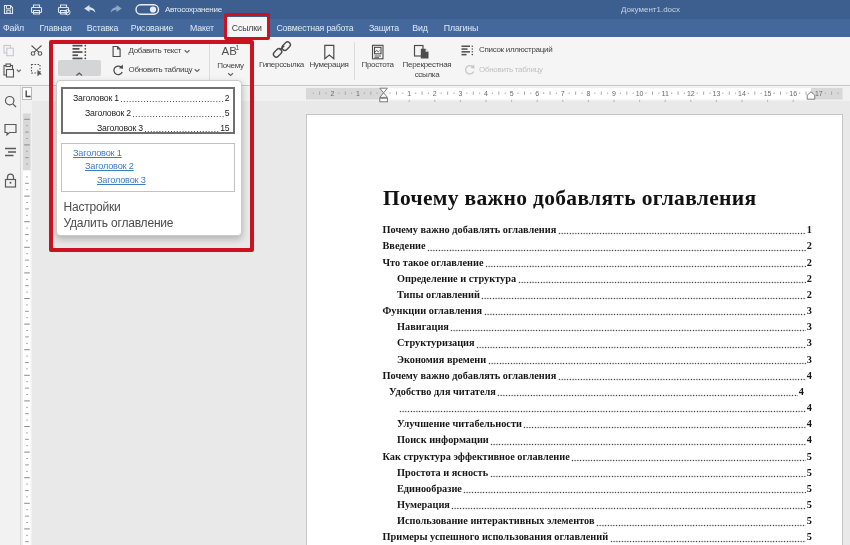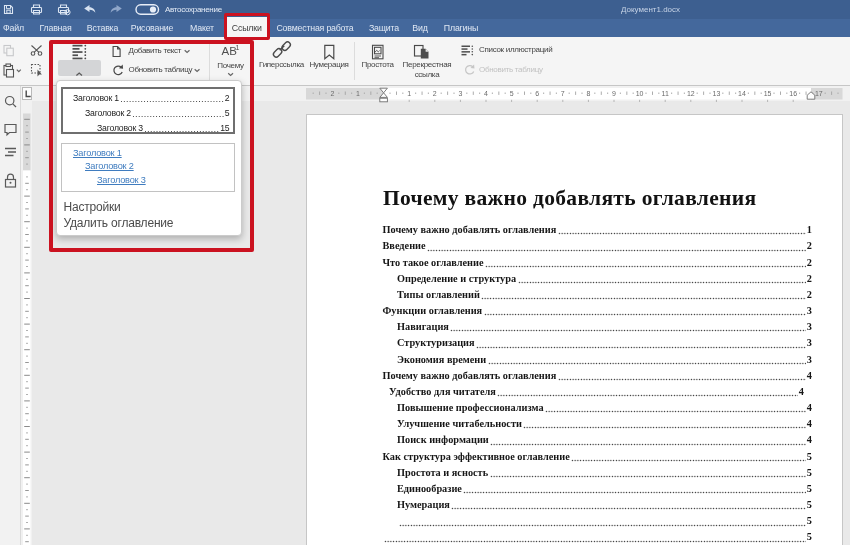--- a/index.html
+++ b/index.html
@@ -450,21 +450,20 @@
     <span class="t">Почему важно добавлять оглавления</span>
     <span class="dots"></span>
     <span class="n">4</span>
   </div>
 <div class="tocline" style="top:384.9px;left:389px;width:415.0px">
     <span class="t">Удобство для читателя</span>
     <span class="dots"></span>
     <span class="n">4</span>
   </div>
 <div class="tocline" style="top:401.1px;left:397.0px;width:415.0px">
-    <span class="t">Повышение профессионализма</span>
     <span class="dots"></span>
     <span class="n">4</span>
   </div>
 <div class="tocline" style="top:417.2px;left:397.0px;width:415.0px">
     <span class="t">Улучшение читабельности</span>
     <span class="dots"></span>
     <span class="n">4</span>
   </div>
 <div class="tocline" style="top:433.4px;left:397.0px;width:415.0px">
     <span class="t">Поиск информации</span>
@@ -485,24 +484,26 @@
     <span class="t">Единообразие</span>
     <span class="dots"></span>
     <span class="n">5</span>
   </div>
 <div class="tocline" style="top:498.1px;left:397.0px;width:415.0px">
     <span class="t">Нумерация</span>
     <span class="dots"></span>
     <span class="n">5</span>
   </div>
 <div class="tocline" style="top:514.3px;left:397.0px;width:415.0px">
+    <span class="t">Использование интерактивных элементов</span>
     <span class="dots"></span>
     <span class="n">5</span>
   </div>
 <div class="tocline" style="top:530.4px;left:382.5px;width:429.5px">
+    <span class="t">Примеры успешного использования оглавлений</span>
     <span class="dots"></span>
     <span class="n">5</span>
   </div>
 
 <div id="dropdown"></div>
 <div id="box1"></div>
 <div class="pline" style="top:91.6px;left:73px;width:156.5px">
     <span class="t">Заголовок 1</span>
     <span class="pdots"></span>
     <span class="n">2</span>

